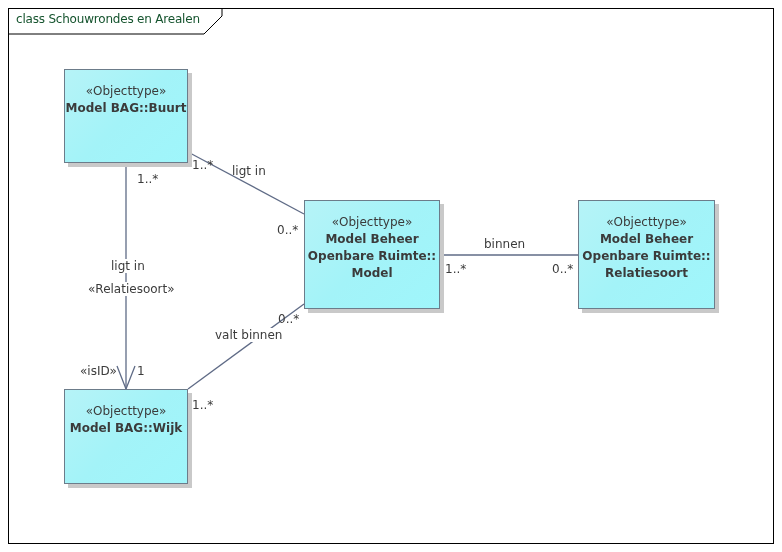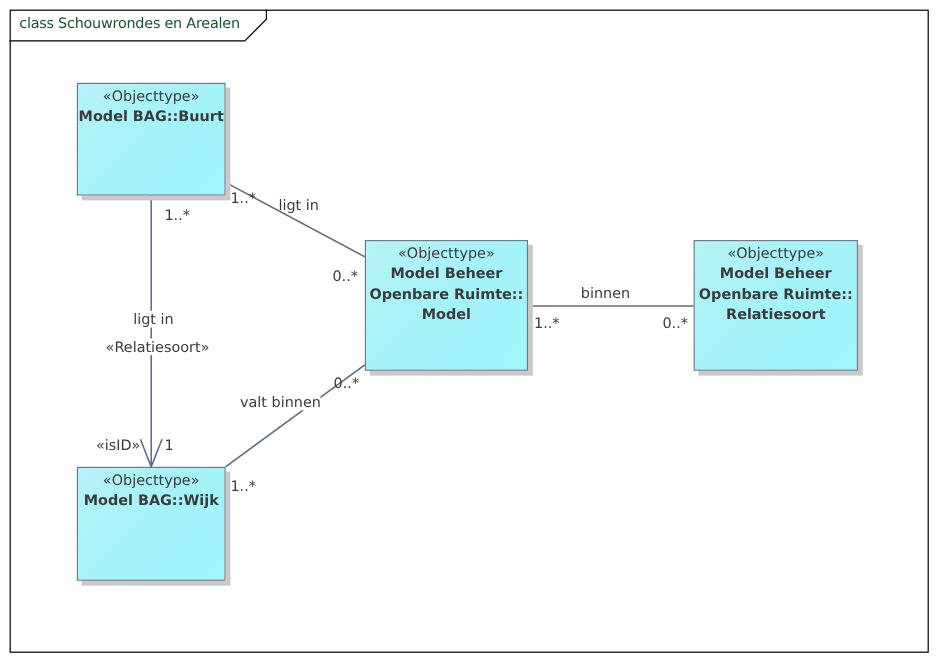--- a/index.html
+++ b/index.html
@@ -2,21 +2,21 @@
 <html><head>
 <meta charset="utf-8">
 <style>
   html, body { margin:0; padding:0; background:#ffffff; }
   body { width:782px; height:552px; position:relative; overflow:hidden; font-family:"DejaVu Sans", sans-serif; }
   .frame { position:absolute; left:8px; top:8px; width:766px; height:536px; border:1px solid #000; box-sizing:border-box; }
   svg.wires { position:absolute; left:0; top:0; width:782px; height:552px; }
   .title-text { position:absolute; left:16px; top:12px; font-size:12px; color:#14532d; white-space:nowrap; letter-spacing:-0.2px; }
   .cls { position:absolute; box-sizing:border-box; border:1px solid #6c7c8a;
          background:linear-gradient(135deg, #b6f3f7 0%, #a3f3f8 50%, #9ff6fb 100%);
-         box-shadow:4px 4px 0 #c9c9c9; text-align:center; color:#3b3b3b; font-size:12px; line-height:17px; padding-top:2px; }
+         box-shadow:4px 4px 0 #c9c9c9; text-align:center; color:#3b3b3b; font-size:12px; line-height:17px; padding-top:13px; }
   .cls .stereo { font-weight:normal; }
   .cls .name { font-weight:bold; }
   .lbl { position:absolute; font-size:12px; color:#3b3b3b; white-space:nowrap; background:transparent; }
 </style>
 </head>
 <body>
 
 <div class="frame"></div>
 
 <svg class="wires" viewBox="0 0 782 552">
@@ -63,18 +63,18 @@
 <div class="lbl" style="left:232px;top:164px;">ligt in</div>
 <div class="lbl" style="left:277px;top:223px;">0..*</div>
 
 <div class="lbl" style="left:137px;top:172px;">1..*</div>
 <div class="lbl" style="left:111px;top:259px;background:#fff;">ligt in</div>
 <div class="lbl" style="left:88px;top:282px;background:#fff;">«Relatiesoort»</div>
 <div class="lbl" style="left:80px;top:364px;">«isID»</div>
 <div class="lbl" style="left:137px;top:364px;">1</div>
 
 <div class="lbl" style="left:192px;top:398px;">1..*</div>
-<div class="lbl" style="left:200px;top:328px;background:#fff;text-align:center;">valt binnen</div>
+<div class="lbl" style="left:215px;top:328px;background:#fff;text-align:center;">valt binnen</div>
 <div class="lbl" style="left:278px;top:312px;">0..*</div>
 
 <div class="lbl" style="left:484px;top:237px;">binnen</div>
 <div class="lbl" style="left:445px;top:262px;">1..*</div>
 <div class="lbl" style="left:552px;top:262px;">0..*</div>
 
 </body></html>

